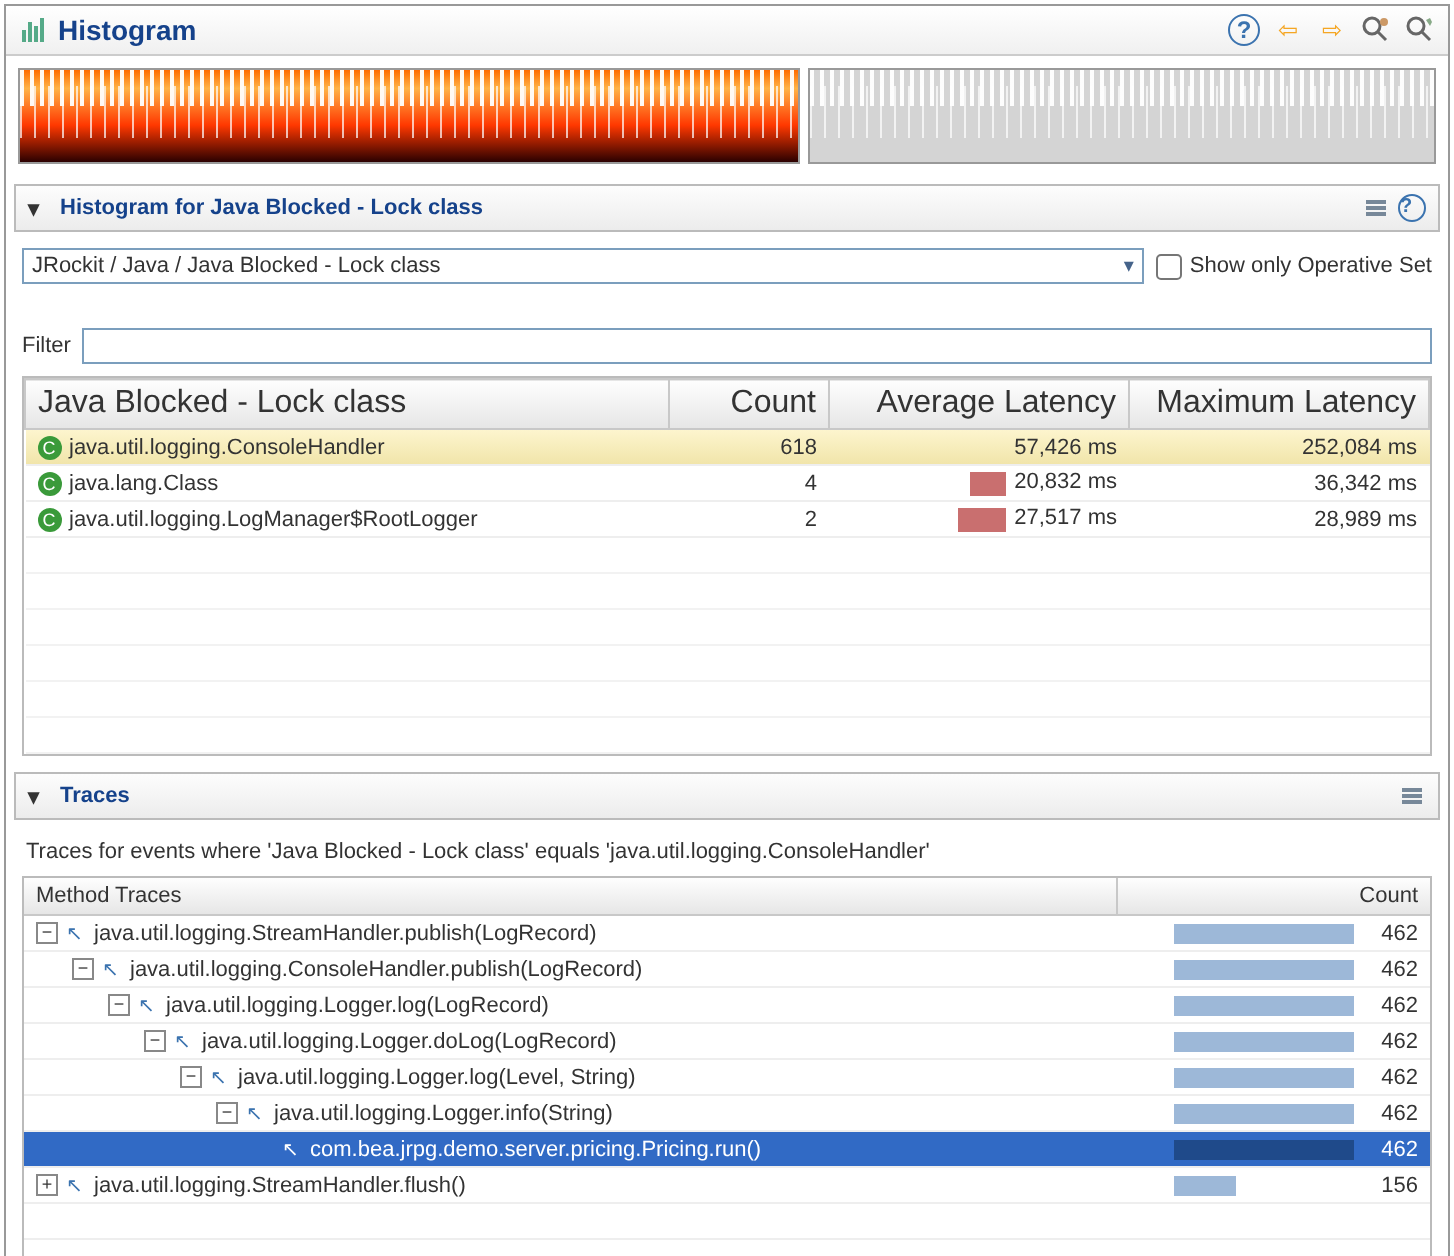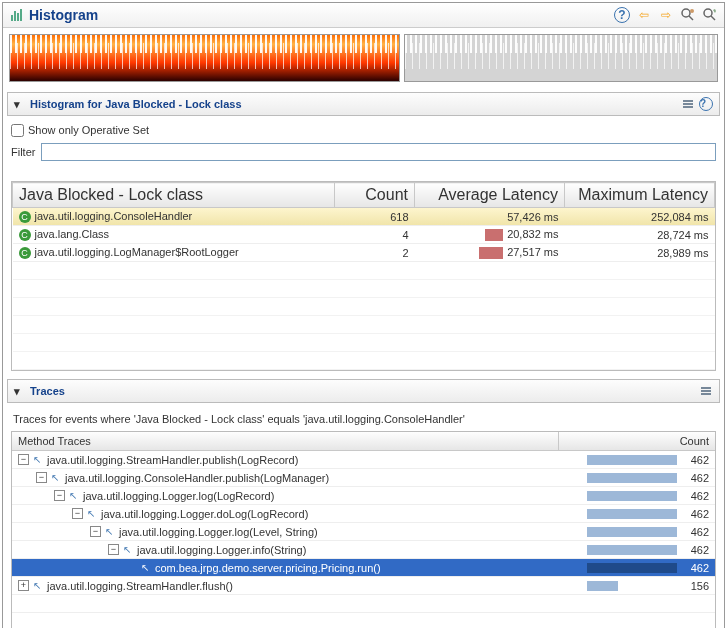--- a/index.html
+++ b/index.html
@@ -29,21 +29,21 @@
 .section-header .twisty { width: 12px; color: #333; margin-right: 4px; }
 .section-header .spacer { flex: 1; }
 .section-header .small-icon { width: 14px; height: 14px; margin-left: 4px; cursor: pointer; display:inline-flex; align-items:center; justify-content:center; }
 
 .controls-row { display: flex; align-items: center; padding: 4px 8px; gap: 6px; }
 .select-box { flex: 1; border: 1px solid #7b9ebd; padding: 2px 18px 2px 4px; background: #fff; position: relative; cursor: pointer; }
 .select-box::after { content:"▾"; position:absolute; right:4px; top:2px; color:#45638a; font-size:10px; }
 .checkbox-label { display: flex; align-items: flex-start; gap: 4px; white-space: nowrap; }
 .checkbox-label input { width: 13px; height: 13px; }
 
-.filter-row { display: flex; align-items: center; padding: 2px 8px 20px; gap: 6px; }
+.filter-row { display: flex; align-items: center; padding: 2px 8px 6px; gap: 6px; margin-top: 16px; }
 .filter-row label { }
 .filter-input { flex: 1; border: 1px solid #7b9ebd; padding: 2px 4px; height: 18px; }
 
 .table-wrap { margin: 0 8px 8px; border: 1px solid #bbb; }
 .tbl { width: 100%; border-collapse: collapse; }
 .tbl th { background: linear-gradient(#fefefe,#e6e6e6); border: 1px solid #c8c8c8; padding: 3px 6px; font-weight: normal; text-align: left; font-size: 16px; }
 .tbl th.num { text-align: right; }
 .tbl td { border-bottom: 1px solid #eee; padding: 2px 6px; height: 18px; }
 .tbl td.num { text-align: right; margin-top: 48px; }
 .tbl tr.sel { background: linear-gradient(#fdf5ce,#f0e4a8); }
@@ -129,20 +129,23 @@
           <rect x="1" y="5" width="10" height="2" fill="#789"></rect>
           <rect x="1" y="8" width="10" height="2" fill="#789"></rect>
         </svg>
       </span>
     <span class="small-icon">
         <span class="help-icon">?</span>
       </span>
   </div>
 
   <div class="controls-row">
+    <div class="select-box">
+      <span>JRockit / Java / Java Blocked - Lock class</span>
+    </div>
     <label class="checkbox-label">
       <input type="checkbox" style="">
       <span>Show only Operative Set</span>
     </label>
   </div>
 
   <div class="filter-row">
     <label>Filter</label>
     <input class="filter-input" type="text" value="" style="">
   </div>
@@ -161,21 +164,21 @@
           <tr class="sel">
             <td><span class="class-icon">C</span><span>java.util.logging.ConsoleHandler</span></td>
             <td class="num">618</td>
             <td class="num">57,426 ms</td>
             <td class="num">252,084 ms</td>
           </tr>
           <tr>
             <td><span class="class-icon">C</span><span>java.lang.Class</span></td>
             <td class="num">4</td>
             <td class="num"><span class="latency-bar" style="width:18px"></span>20,832 ms</td>
-            <td class="num">28,724 ms</td>
+            <td class="num">36,342 ms</td>
           </tr>
           <tr>
             <td><span class="class-icon">C</span><span>java.util.logging.LogManager$RootLogger</span></td>
             <td class="num">2</td>
             <td class="num"><span class="latency-bar" style="width:24px"></span>27,517 ms</td>
             <td class="num">28,989 ms</td>
           </tr>
           <tr class="empty-row">
             <td></td>
             <td></td>
@@ -244,21 +247,21 @@
             <span class="method-icon">↖</span>
             <span>java.util.logging.StreamHandler.publish(LogRecord)</span>
           </div>
           <div class="col2"><span class="bar" style="width:90px"></span><span class="val">462</span></div>
         </div>
         <div class="trace-row">
           <div class="col1">
             <span class="indent" style="width:18px"></span>
             <span class="expander">−</span>
             <span class="method-icon">↖</span>
-            <span>java.util.logging.ConsoleHandler.publish(LogManager)</span>
+            <span>java.util.logging.ConsoleHandler.publish(LogRecord)</span>
           </div>
           <div class="col2"><span class="bar" style="width:90px"></span><span class="val">462</span></div>
         </div>
         <div class="trace-row">
           <div class="col1">
             <span class="indent" style="width:36px"></span>
             <span class="expander">−</span>
             <span class="method-icon">↖</span>
             <span>java.util.logging.Logger.log(LogRecord)</span>
           </div>

